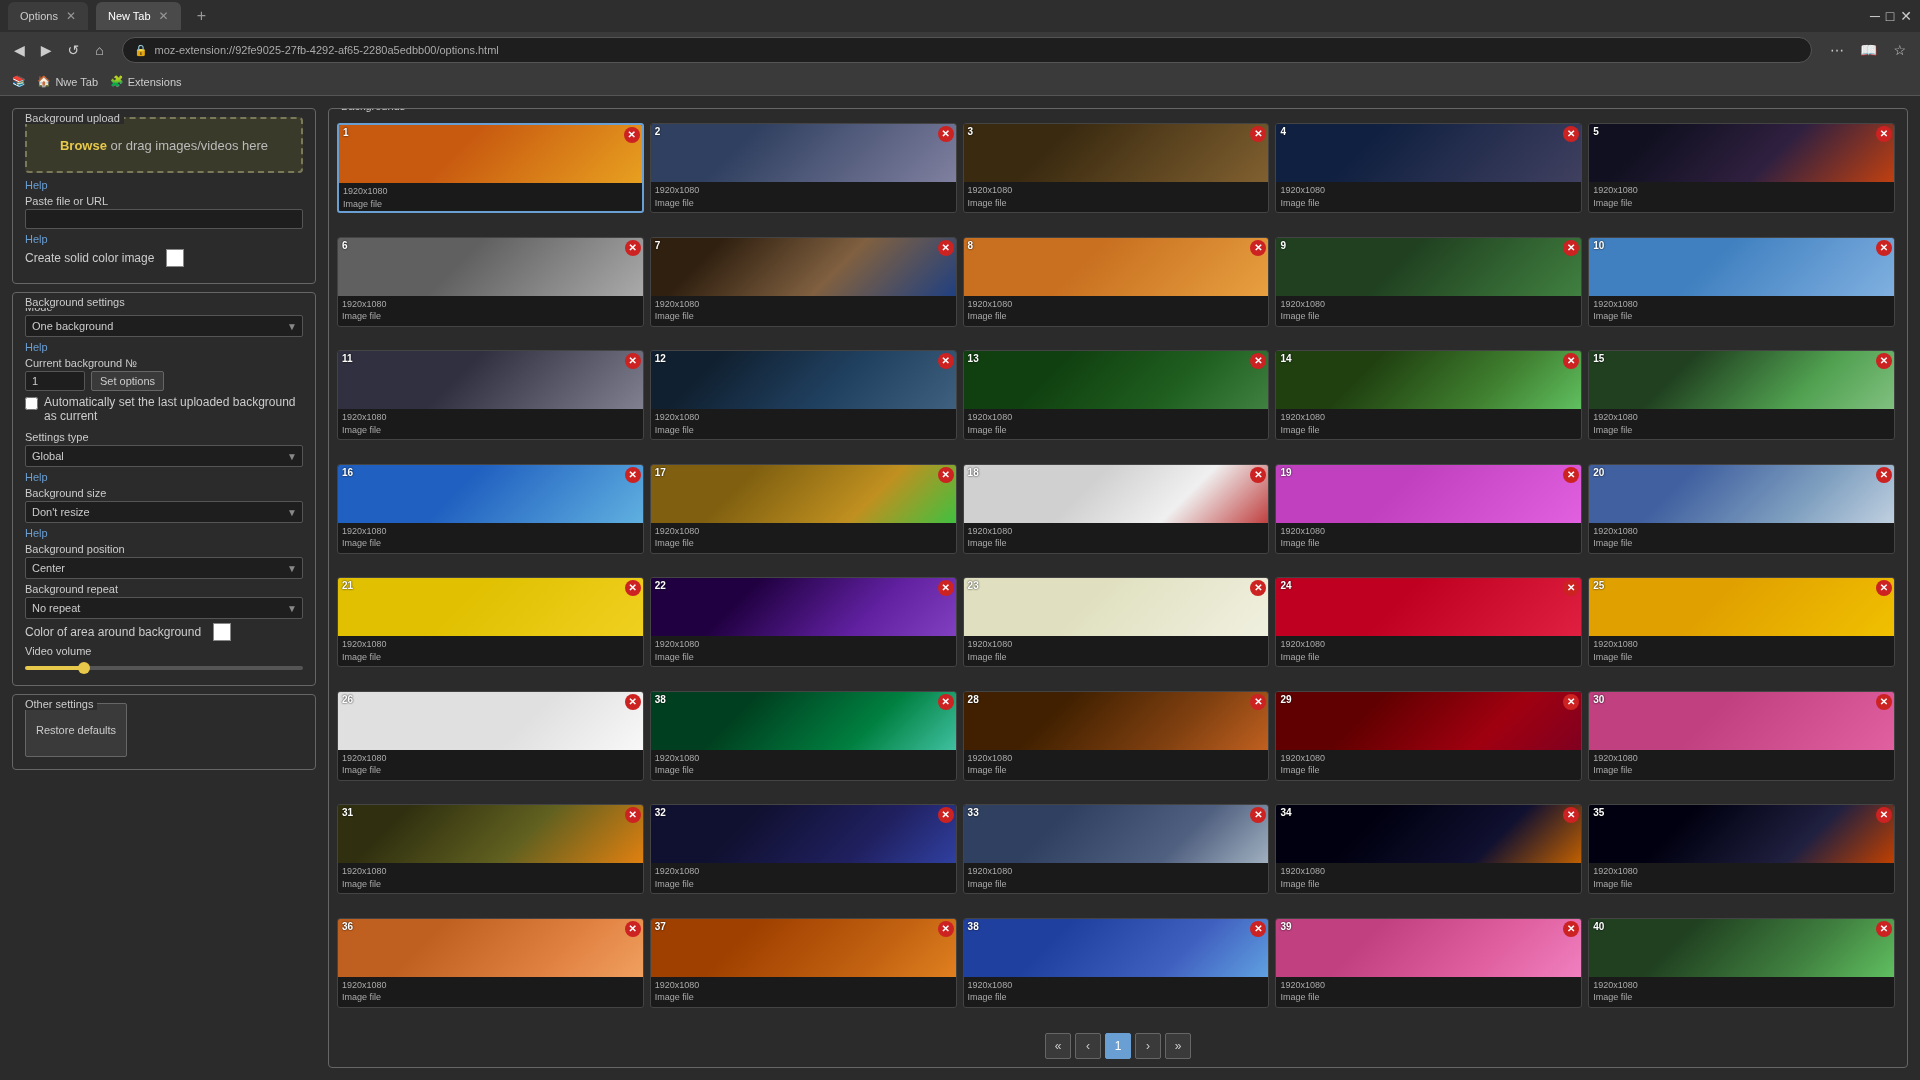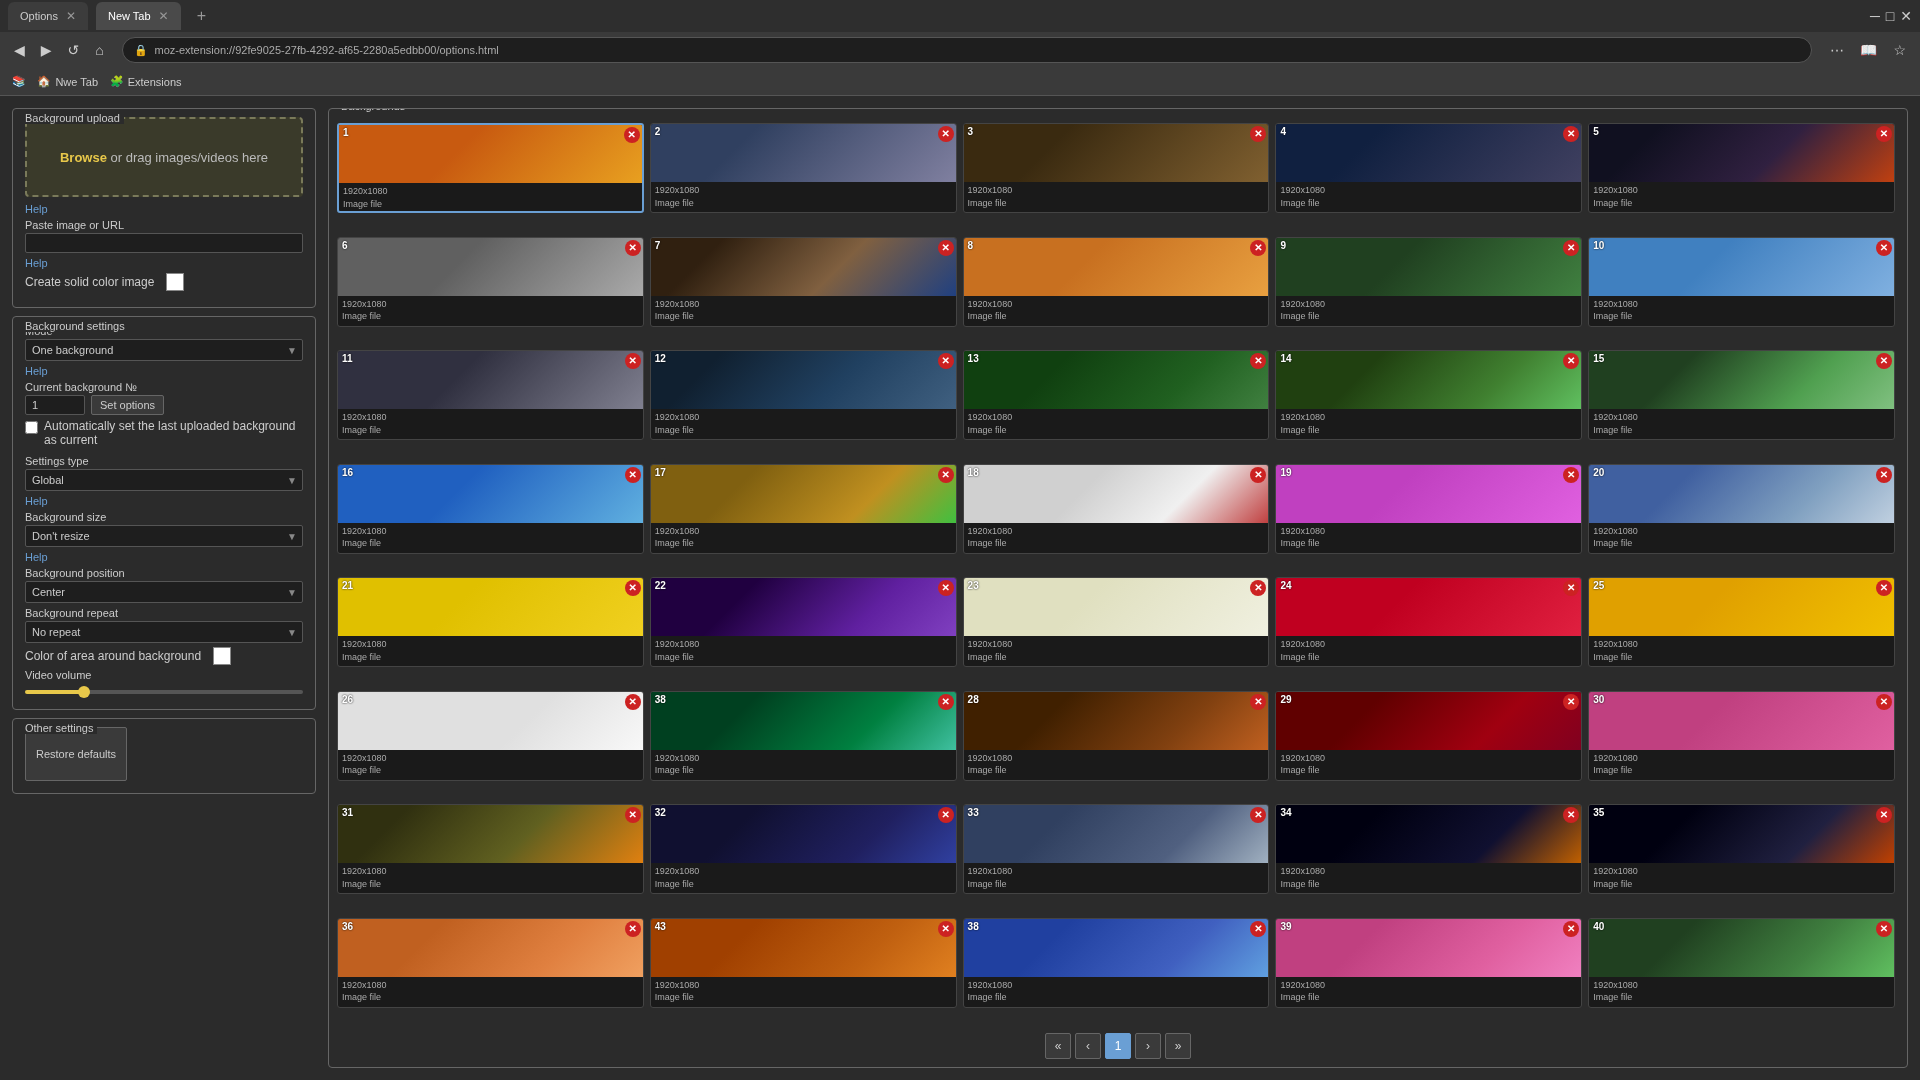--- a/index.html
+++ b/index.html
@@ -132,21 +132,21 @@
       padding: 0 4px;
       font-size: 11px;
       color: #ccc;
       margin-top: 12px;
     }
 
     .upload-box {
       border: 2px dashed #7a7a5a;
       border-radius: 4px;
       background: #3a3a2a;
-      height: 80px;
+      height: 56px;
       display: flex;
       align-items: center;
       justify-content: center;
       cursor: pointer;
       margin-bottom: 6px;
     }
     .upload-text {
       color: #bbb;
       font-size: 13px;
     }
@@ -506,21 +506,21 @@
       <span class="fieldset-legend">Background upload</span>
 
       <div class="upload-box">
         <span class="upload-text">
           <span class="browse-link">Browse</span><span> or drag images/videos here</span>
         </span>
       </div>
 
       <div class="help-link">Help</div>
 
-      <label class="form-label">Paste image or URL</label>
+      <label class="form-label">Paste file or URL</label>
       <input type="text" class="text-input" placeholder="" style="">
 
       <div class="help-link">Help</div>
 
       <div class="settings-row">
         <span>Create solid color image</span>
         <span class="color-swatch"></span>
       </div>
     </div>
 
@@ -1080,21 +1080,21 @@
         <div>1920x1080</div>
         <div>Image file</div>
       </div>
       <div class="bg-actions">
         
         
       </div>
     </div>
         <div class="bg-thumb">
       <div class="bg-thumb-img c37"></div>
-      <span class="bg-thumb-num">43</span>
+      <span class="bg-thumb-num">37</span>
       <span class="bg-thumb-close">✕</span>
       <div class="bg-thumb-info">
         <div>1920x1080</div>
         <div>Image file</div>
       </div>
       <div class="bg-actions">
         
         
       </div>
     </div>

